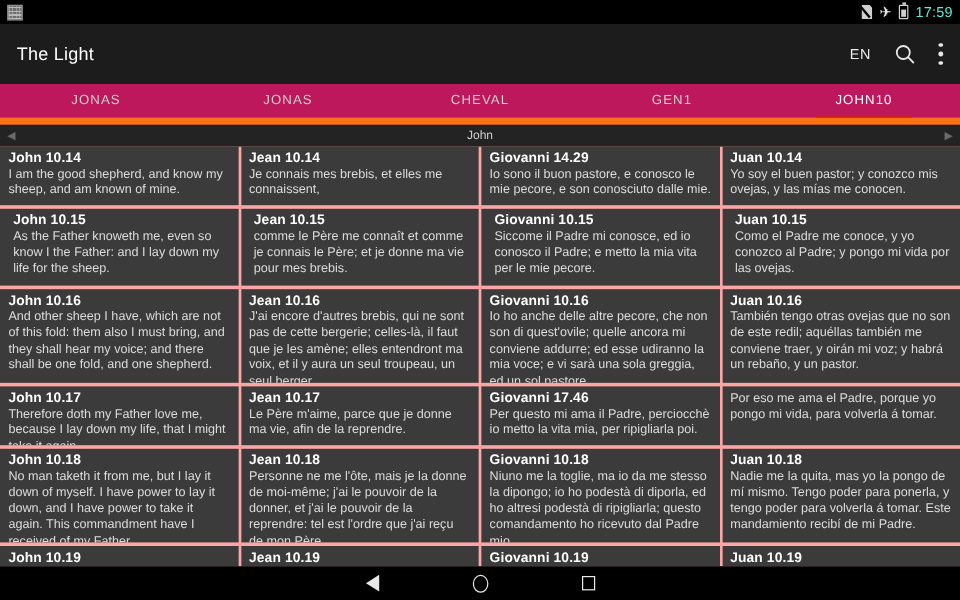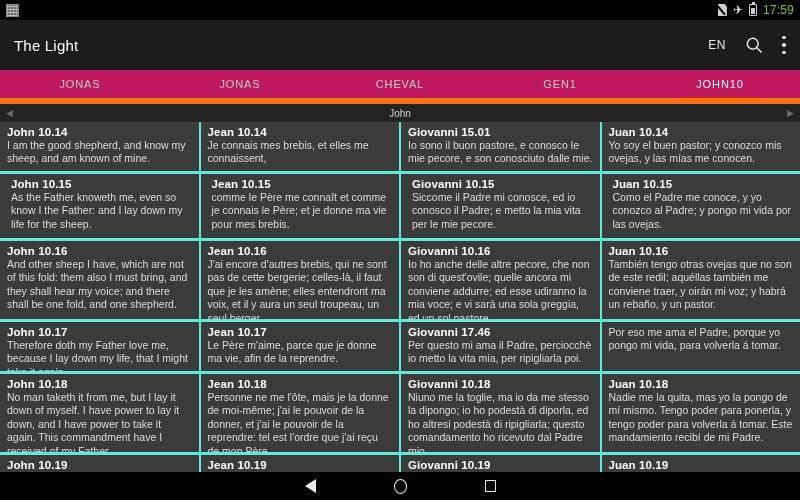--- a/index.html
+++ b/index.html
@@ -18,21 +18,21 @@
   
   .statusbar {
     height: 20px; flex: 0 0 20px;
     background: #000;
     display: flex; align-items: center;
     padding: 0 6px;
     color: #e8e8e8;
   }
   .statusbar .left { display: flex; align-items: center; gap: 4px; flex: 1; }
   .statusbar .right { display: flex; align-items: center; gap: 6px; }
-  .sb-time { font-size: 12px; color: #84cc16; letter-spacing: .2px; }
+  .sb-time { font-size: 12px; color: #5eead4; letter-spacing: .2px; }
   .sb-appicon {
     width: 13px; height: 13px;
     background:
       repeating-linear-gradient(0deg,#b9b9b9 0 1px,transparent 1px 3px),
       repeating-linear-gradient(90deg,#9a9a9a 0 1px,transparent 1px 3px),
       #6e6e6e;
     border: 1px solid #8a8a8a;
   }
   .sim-icon { width: 9px; height: 12px; position: relative; }
   .sim-icon::before {
@@ -119,21 +119,21 @@
   .bookbar .book-title {
     position: absolute; left: 0; right: 0; text-align: center;
     color: #cfcfcf; font-size: 10px;
   }
   .bookbar .arrow.right { margin-left: auto; }
 
   
   .grid {
     flex: 1 1 auto;
     display: flex;
-    background: #5eead4;
+    background: #fca5a5;
     gap: 2px;
     overflow: hidden;
   }
   .col {
     flex: 1 1 0;
     display: flex; flex-direction: column;
     gap: 3px;
     overflow: hidden;
   }
   .verse-card {
@@ -290,21 +290,21 @@
         <div class="verse-text">Personne ne me l'ôte, mais je la donne de moi-même; j'ai le pouvoir de la donner, et j'ai le pouvoir de la reprendre: tel est l'ordre que j'ai reçu de mon Père.</div>
       </div>
       <div class="verse-card r5">
         <div class="verse-ref">Jean 10.19</div>
 
       </div>
     </div>
 
     <div class="col">
       <div class="verse-card r0">
-        <div class="verse-ref">Giovanni 15.01</div>
+        <div class="verse-ref">Giovanni 14.29</div>
         <div class="verse-text">Io sono il buon pastore, e conosco le mie pecore, e son conosciuto dalle mie.</div>
       </div>
       <div class="verse-card r1">
         <div class="verse-ref">Giovanni 10.15</div>
         <div class="verse-text">Siccome il Padre mi conosce, ed io conosco il Padre; e metto la mia vita per le mie pecore.</div>
       </div>
       <div class="verse-card r2">
         <div class="verse-ref">Giovanni 10.16</div>
         <div class="verse-text">Io ho anche delle altre pecore, che non son di quest'ovile; quelle ancora mi conviene addurre; ed esse udiranno la mia voce; e vi sarà una sola greggia, ed un sol pastore.</div>
       </div>

